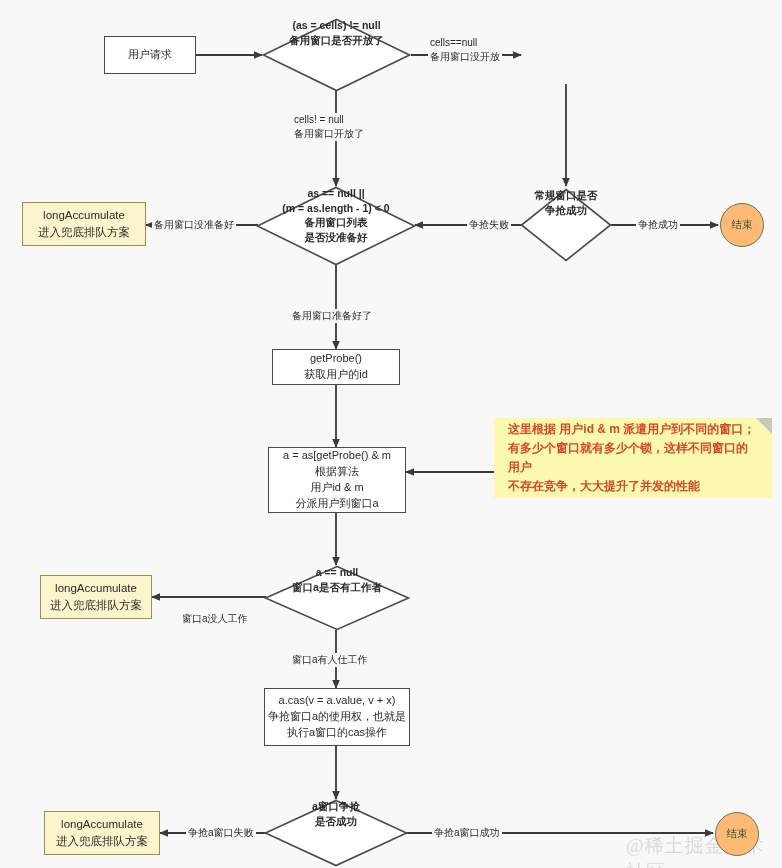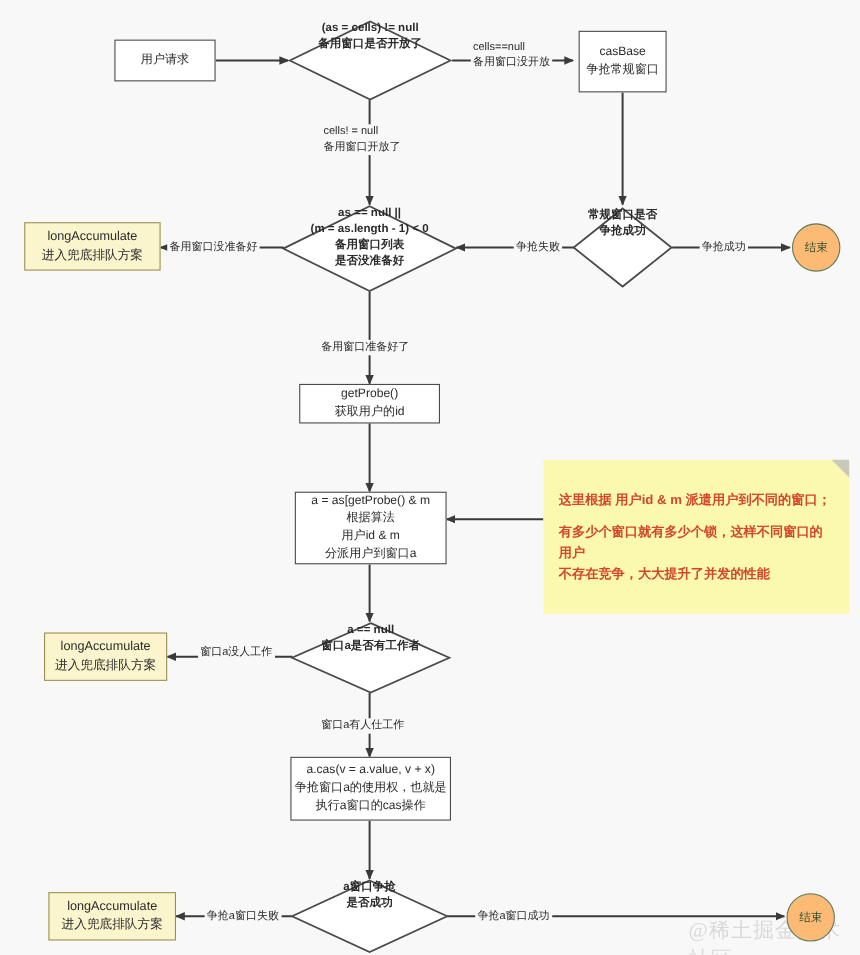--- a/index.html
+++ b/index.html
@@ -175,24 +175,20 @@
   <div class="diamond-wrap" style="left:262px; top:18px; width:149px; height:74px;">
     <svg width="149" height="74" viewBox="0 0 149 74">
       <polygon points="74.5,1.5 147.5,37 74.5,72.5 1.5,37" fill="#ffffff" stroke="#4a4a4a" stroke-width="1.6"></polygon>
     </svg>
     <div class="diamond-label">
       <div>(as = cells) != null</div>
       <div>备用窗口是否开放了</div>
     </div>
   </div>
 
-  <div class="node rect" style="left:526px; top:28px; width:80px; height:56px;">
-    <div class="ln">casBase</div>
-    <div class="ln">争抢常规窗口</div>
-  </div>
 
   <div class="diamond-wrap" style="left:256px; top:186px; width:160px; height:80px;">
     <svg width="160" height="80" viewBox="0 0 160 80">
       <polygon points="80,1.5 158.5,40 80,78.5 1.5,40" fill="#ffffff" stroke="#4a4a4a" stroke-width="1.6"></polygon>
     </svg>
     <div class="diamond-label">
       <div>as == null ||</div>
       <div>(m = as.length - 1) &lt; 0</div>
       <div>备用窗口列表</div>
       <div>是否没准备好</div>
@@ -223,21 +219,21 @@
     <div class="ln">根据算法</div>
     <div class="ln">用户id &amp; m</div>
     <div class="ln">分派用户到窗口a</div>
   </div>
 
   <div class="node rect" style="left:272px; top:349px; width:128px; height:36px;">
     <div class="ln">getProbe()</div>
     <div class="ln">获取用户的id</div>
   </div>
 
-  <div class="node annotation" style="left:494px; top:418px; width:278px; height:140px;">
+  <div class="node annotation" style="left:494px; top:418px; width:278px; height:80px;">
     <div class="fold"></div>
     <div>这里根据 用户id &amp; m 派遣用户到不同的窗口；</div>
     <div class="blank"></div>
     <div>有多少个窗口就有多少个锁，这样不同窗口的用户</div>
     <div>不存在竞争，大大提升了并发的性能</div>
   </div>
 
   <div class="diamond-wrap" style="left:264px; top:565px; width:146px; height:66px;">
     <svg width="146" height="66" viewBox="0 0 146 66">
       <polygon points="73,1.5 144.5,33 73,64.5 1.5,33" fill="#ffffff" stroke="#4a4a4a" stroke-width="1.6"></polygon>
@@ -297,21 +293,21 @@
   </div>
 
   <div class="edge-label" style="left:636px; top:218px;">
     <div>争抢成功</div>
   </div>
 
   <div class="edge-label" style="left:290px; top:309px;">
     <div>备用窗口准备好了</div>
   </div>
 
-  <div class="edge-label" style="left:180px; top:586px;">
+  <div class="edge-label" style="left:180px; top:612px;">
     <div>窗口a没人工作</div>
   </div>
 
   <div class="edge-label" style="left:290px; top:653px;">
     <div>窗口a有人仕工作</div>
   </div>
 
   <div class="edge-label" style="left:186px; top:826px;">
     <div>争抢a窗口失败</div>
   </div>

